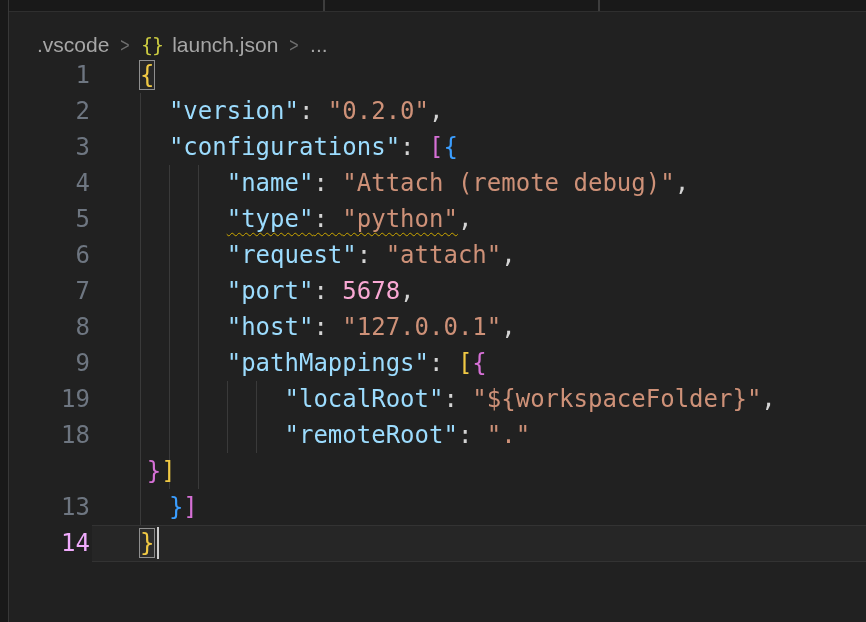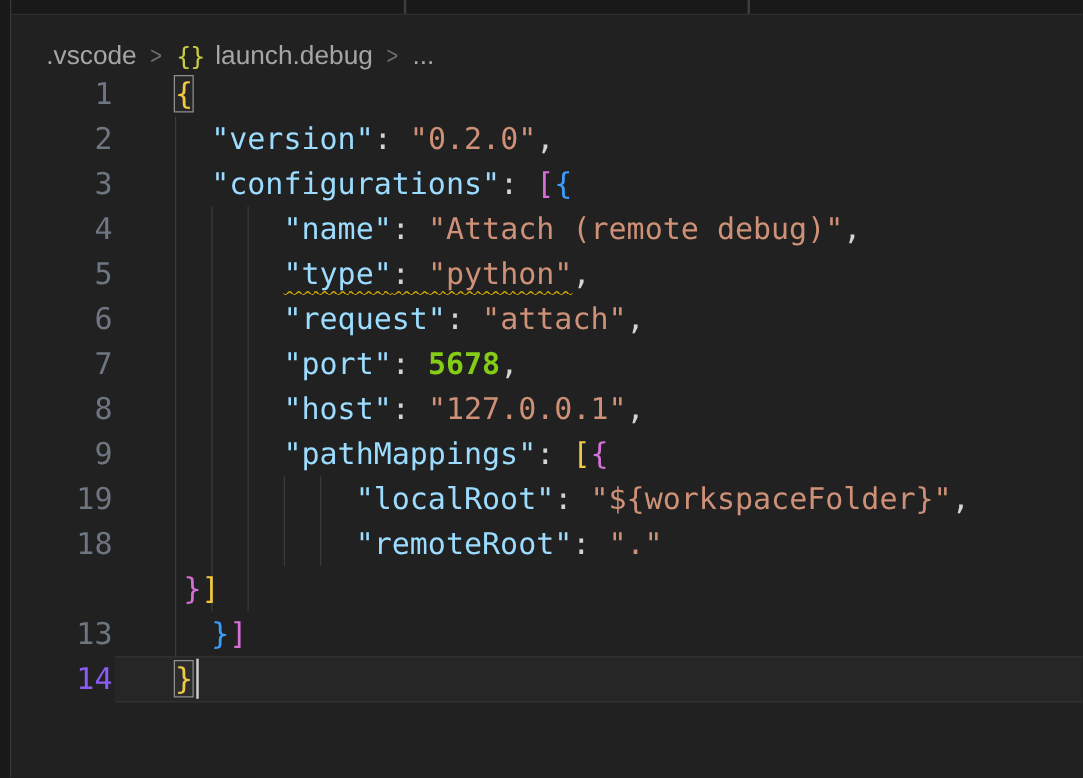--- a/index.html
+++ b/index.html
@@ -72,26 +72,26 @@
   #guides { position: absolute; left: 130px; top: 0; bottom: 0; z-index: 1; }
   .guide { position: absolute; width: 1px; background: #3a3a3a; }
 
   #lines { position: relative; z-index: 2; }
   .row { display: flex; height: 36px; }
   .ln {
     width: 80px; flex: none;
     text-align: right;
     color: #6e7681;
   }
-  .row.active .ln { color: #8b5cf6; text-align: right; }
+  .row.active .ln { color: #f0abfc; text-align: right; }
   .code { padding-left: 50px; white-space: pre; color: #d4d4d4; }
 
   .tok-key  { color: #9CDCFE; }
   .tok-str  { color: #CE9178; }
-  .tok-num  { color: #84cc16; font-weight: bold; }
+  .tok-num  { color: #f9a8d4; }
   .tok-punc { color: #D4D4D4; }
   .tok-b1   { color: #F0C944; }
   .tok-b2   { color: #D670D6; }
   .tok-b3   { color: #3B9EFF; }
   .tok-ws   { color: #d4d4d4; }
 
   .sq {
     text-decoration-line: underline;
     text-decoration-style: wavy;
     text-decoration-color: #CCA700;
@@ -116,21 +116,21 @@
   <div class="tab-divider" style="left:323px"></div>
   <div class="tab-divider" style="left:598px"></div>
 </div>
 
 <div class="leftstrip"></div>
 
 <div class="breadcrumb">
   <span class="crumb">.vscode</span>
   <span class="chev">&gt;</span>
   <span class="jsonicon">{}</span>
-  <span class="crumb">launch.debug</span>
+  <span class="crumb">launch.json</span>
   <span class="chev">&gt;</span>
   <span class="crumb">...</span>
 </div>
 
 <div class="editor-area">
   <div class="line-highlight"></div>
   <div id="guides">
       <div class="guide" style="left: 0ch; top: 36px; height: 432px;"></div>
       <div class="guide" style="left: 2ch; top: 108px; height: 324px;"></div>
       <div class="guide" style="left: 4ch; top: 108px; height: 324px;"></div>

